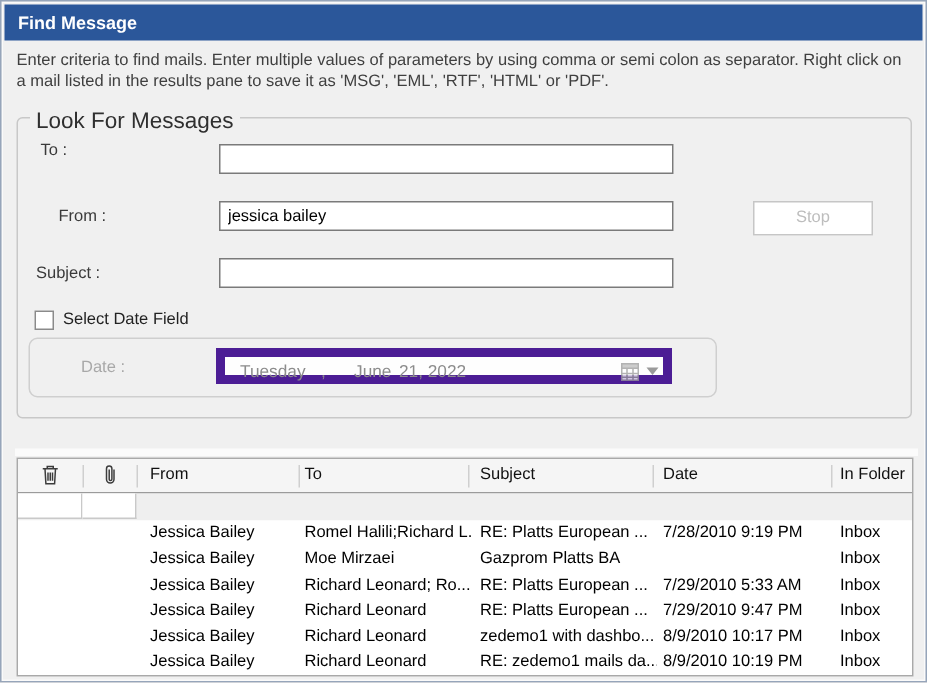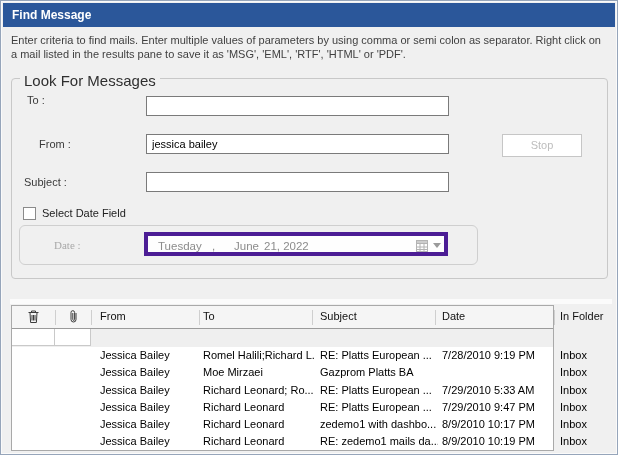--- a/index.html
+++ b/index.html
@@ -43,31 +43,31 @@
   .checkbox{
     position:absolute; left:22px; top:206px; width:13px; height:13px;
     background:#ffffff; border:1px solid #8a8a8a;
   }
   .date-group{
     position:absolute; left:18px; top:224px; width:459px; height:40px;
     border:1px solid #cfcfcf; border-radius:6px;
   }
   .date-combo{
     position:absolute; left:143px; top:231px; width:304px; height:24px;
-    background:#fefefe; border:4px solid #4c1d95; color:#8c8c8c;
+    background:#fefefe; border:6px solid #4c1d95; color:#8c8c8c;
     font-size:11.5px; line-height:20px;
   }
   .date-combo span{ position:absolute; top:0; white-space:nowrap; }
   .cal-icon{ position:absolute; right:16px; top:4px; width:12px; height:12px; opacity:.75; }
   .cal-arrow{ position:absolute; right:3px; top:7px; width:0; height:0;
     border-left:4px solid transparent; border-right:4px solid transparent;
     border-top:5px solid #9a9a9a; }
   .table-highlight{ position:absolute; left:9px; top:298px; width:602px; height:5px; background:#fbfbfb; }
   .results{
-    position:absolute; left:10px; top:304px; width:543px; height:146px;
+    position:absolute; left:10px; top:304px; width:598px; height:146px;
     background:#ffffff; border:1px solid #a9a9a9; font-size:11px;
   }
   .thead{
     position:absolute; left:0; top:0; right:0; height:23px;
     background:#f5f5f5; border-bottom:1px solid #9b9b9b;
   }
   .th{ position:absolute; top:4px; color:#111; white-space:nowrap; }
   .vsep{ position:absolute; top:4px; width:1px; height:15px; background:#cfcfcf; }
   .empty-row{
     position:absolute; left:0; top:23px; right:0; height:18px; background:#efefef;
@@ -104,21 +104,21 @@
   <input class="inp" style="left: 145px; top: 133px;" value="jessica bailey">
   <div class="btn disabled" style="top:133px;">Stop</div>
 
   <div class="lbl" style="left:23px; top:175px;">Subject :</div>
   <input class="inp" style="left: 145px; top: 171px;" value="">
 
   <div class="checkbox"></div>
   <div class="lbl" style="left:41px; top:206px; color:#222;">Select Date Field</div>
 
   <div class="date-group"></div>
-  <div class="lbl" style="left:53px; top:238px; color:#a8a8a8;font-family:Liberation Serif, serif;">Date :</div>
+  <div class="lbl" style="left:53px; top:238px; color:#a8a8a8;">Date :</div>
 
   <div class="date-combo">
     <span style="left:10px;">Tuesday</span>
     <span style="left:64px;">,</span>
     <span style="left:86px;">June</span>
     <span style="left:116px;">21, 2022</span>
     <svg class="cal-icon" viewBox="0 0 12 12">
       <rect x="0.5" y="0.5" width="11" height="11" fill="#ffffff" stroke="#9a9a9a"></rect>
       <rect x="0.5" y="0.5" width="11" height="3" fill="#bdbdbd" stroke="#9a9a9a"></rect>
       <path d="M4 4v8 M8 4v8 M0 7h12 M0 9.5h12" stroke="#9a9a9a" stroke-width="1" fill="none"></path>

